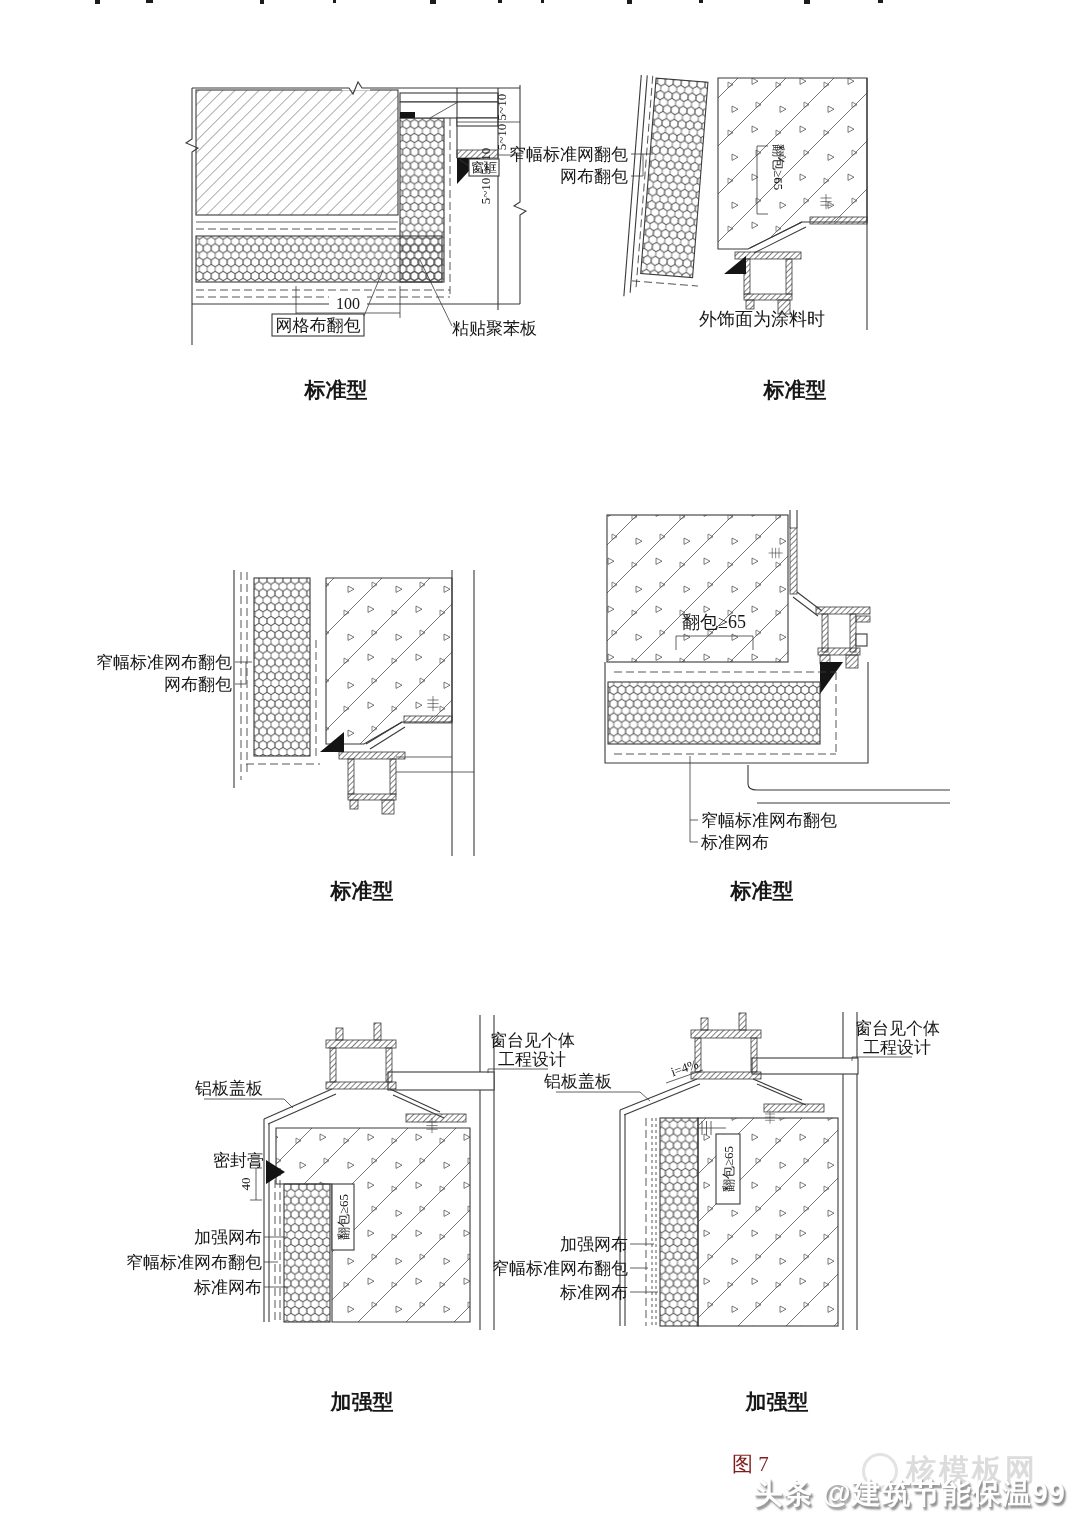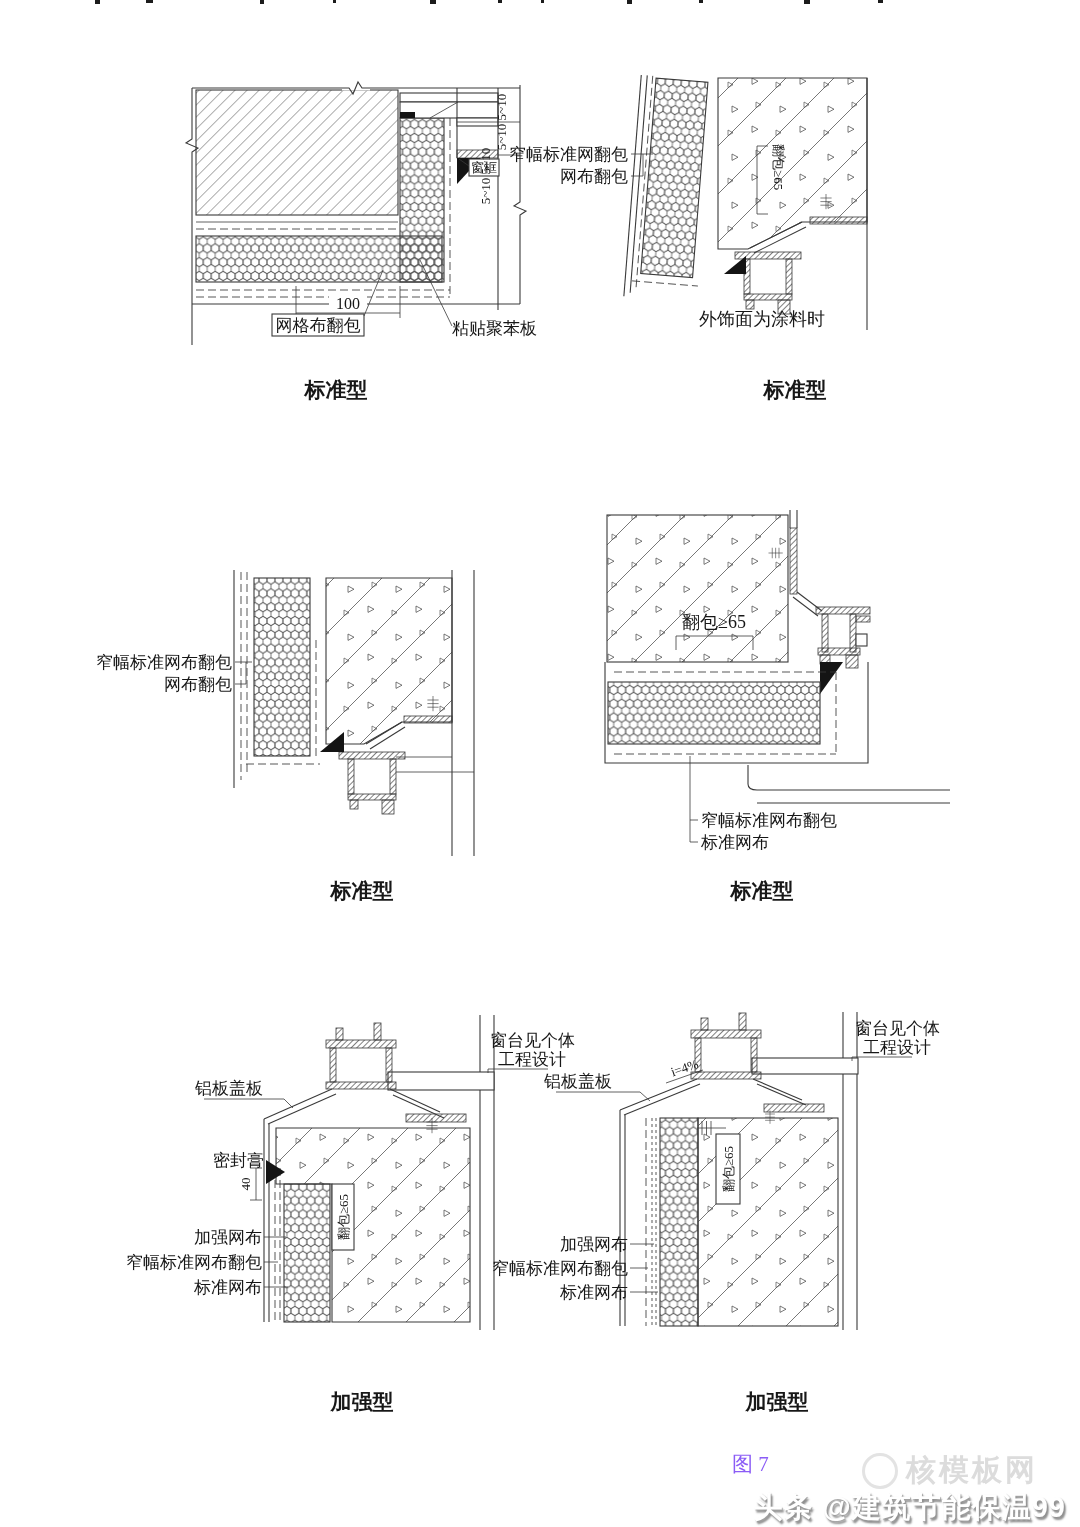--- a/index.html
+++ b/index.html
@@ -14,26 +14,26 @@
   .mid{text-anchor:middle;}
   .end{text-anchor:end;}
   .s{stroke:#3a3a3a;stroke-width:1.1;fill:none;}
   .st{stroke:#3a3a3a;stroke-width:0.8;fill:none;}
   .so{stroke:#3a3a3a;stroke-width:1.1;}
   .sot{stroke:#3a3a3a;stroke-width:0.8;}
   .d{stroke:#3a3a3a;stroke-width:0.85;fill:none;stroke-dasharray:8 4;}
   .dd{stroke:#3a3a3a;stroke-width:0.85;fill:none;stroke-dasharray:3 3;}
   .blk{fill:#141414;stroke:none;}
   .box{fill:#ffffff;}
-  .fig-caption{position:absolute;font:21px "Liberation Serif", serif;color:#8b5cf6;white-space:nowrap;}
+  .fig-caption{position:absolute;font:21px "Liberation Serif", serif;color:#7f1d1d;white-space:nowrap;}
   .wm-back{position:absolute;left:862px;top:1450px;color:#dcdcdc;font:bold 30px "Liberation Sans", sans-serif;
            letter-spacing:3px;white-space:nowrap;display:flex;align-items:center;gap:8px;text-align:center;}
   .wm-circle{display:inline-block;width:30px;height:30px;border:3px solid #e3e3e3;border-radius:50%;}
   .wm-front{position:absolute;right:14px;top:1474px;color:#ffffff;font:bold 29px "Liberation Sans", sans-serif;
-            text-shadow:2px 3px 2px #8f8f8f, 1px 1px 1px #aaaaaa;white-space:nowrap;letter-spacing:1px;margin-top:14px;}
+            text-shadow:2px 3px 2px #8f8f8f, 1px 1px 1px #aaaaaa;white-space:nowrap;letter-spacing:1px;}
 </style>
 </head>
 <body>
 
 <div class="page">
 <svg width="1080" height="1527" viewBox="0 0 1080 1527">
   <defs>
     <pattern id="hatch45" width="8.5" height="8.5" patternUnits="userSpaceOnUse" patternTransform="rotate(45)">
       <line x1="0" y1="0" x2="0" y2="8.5" stroke="#4a4a4a" stroke-width="0.9"></line>
     </pattern>

